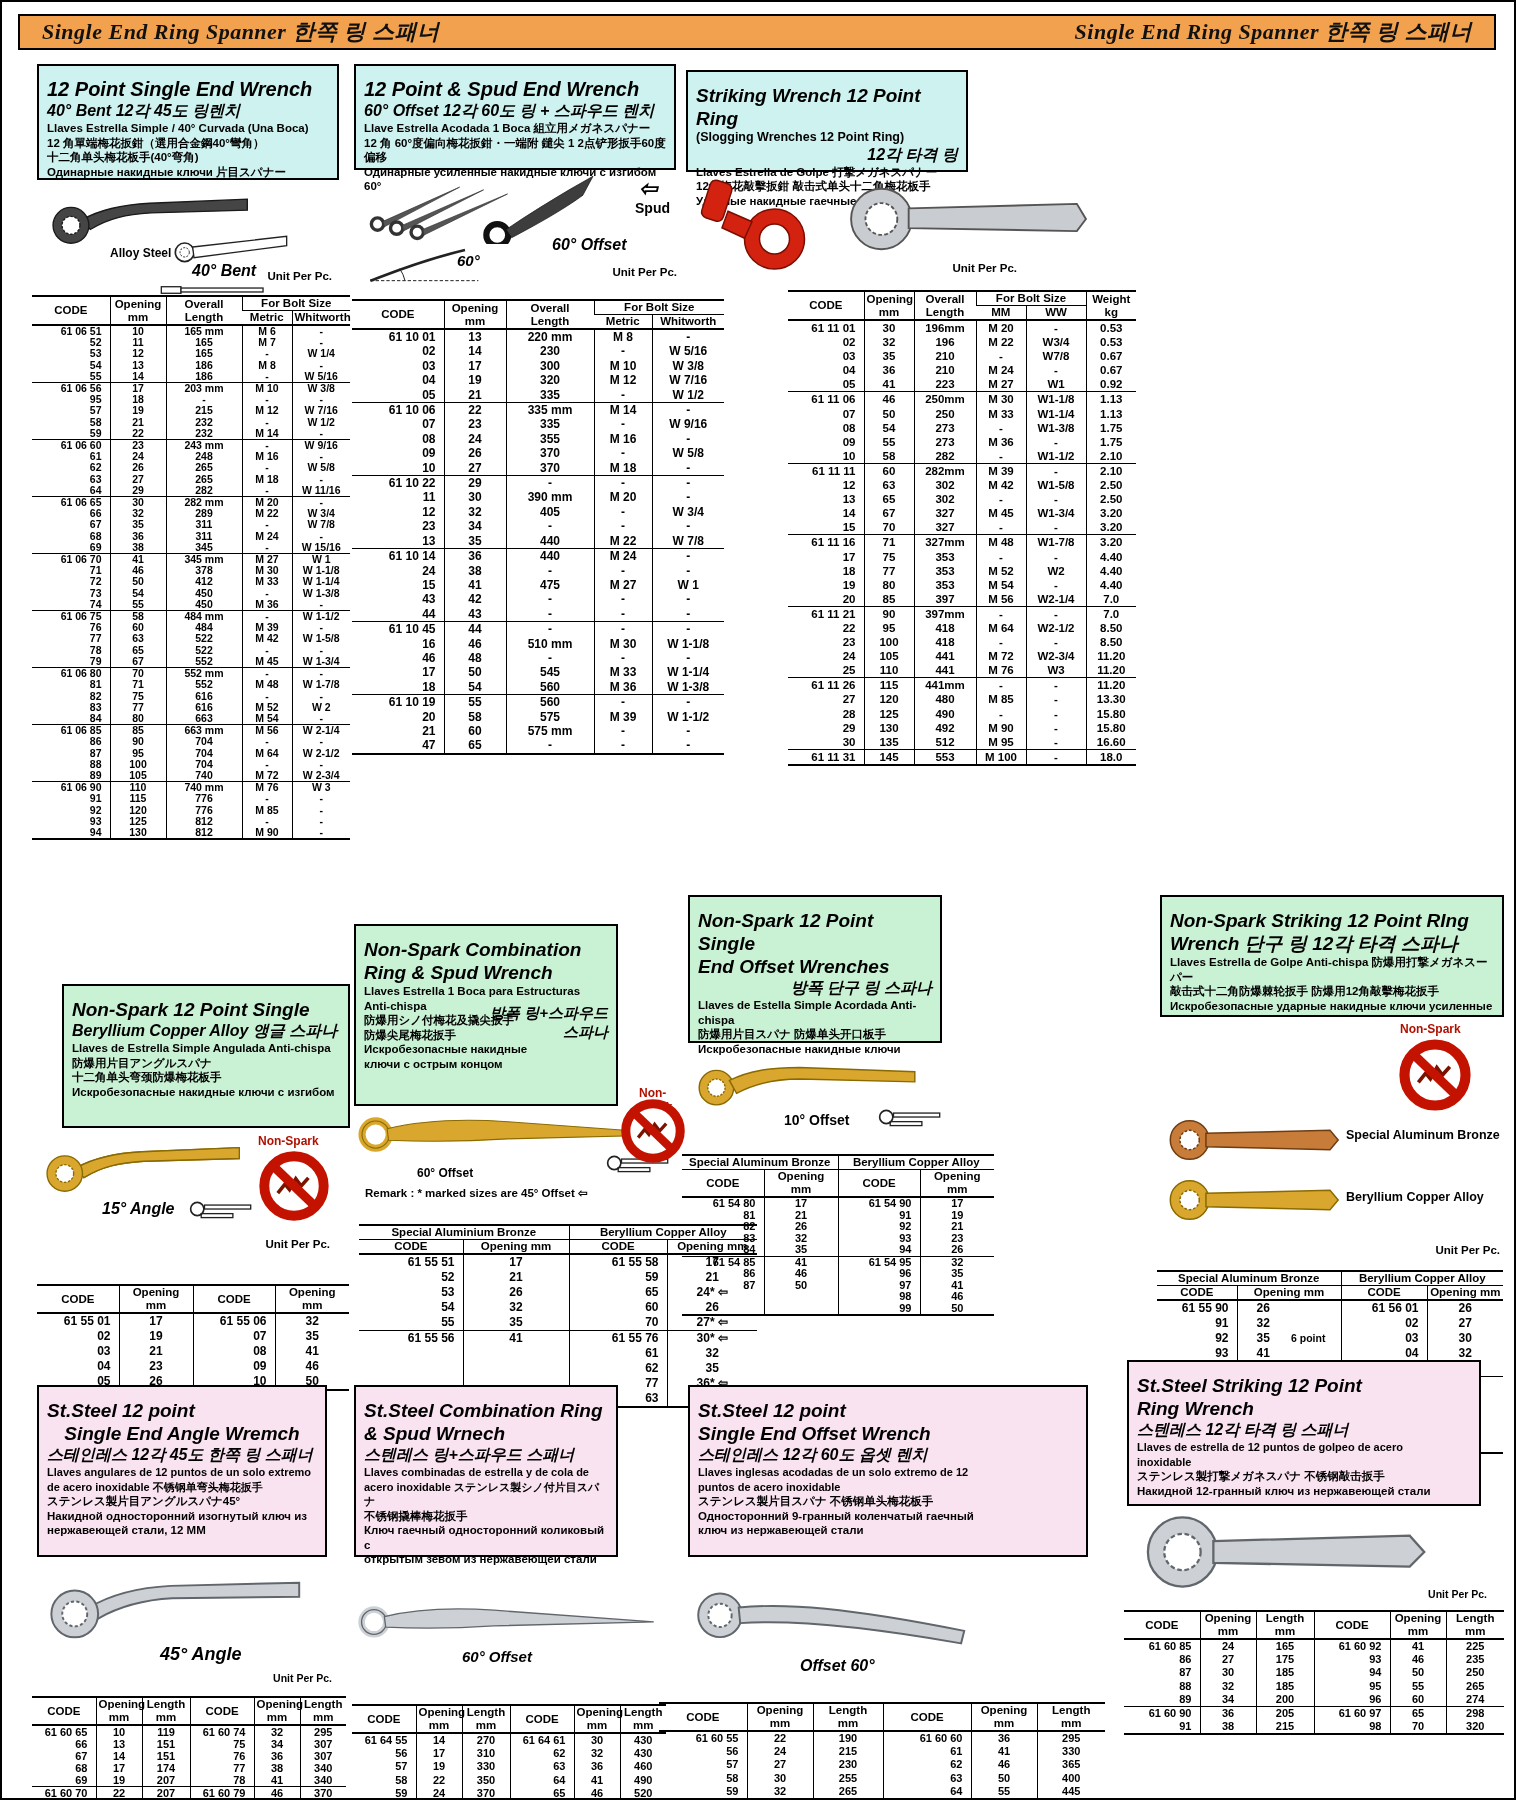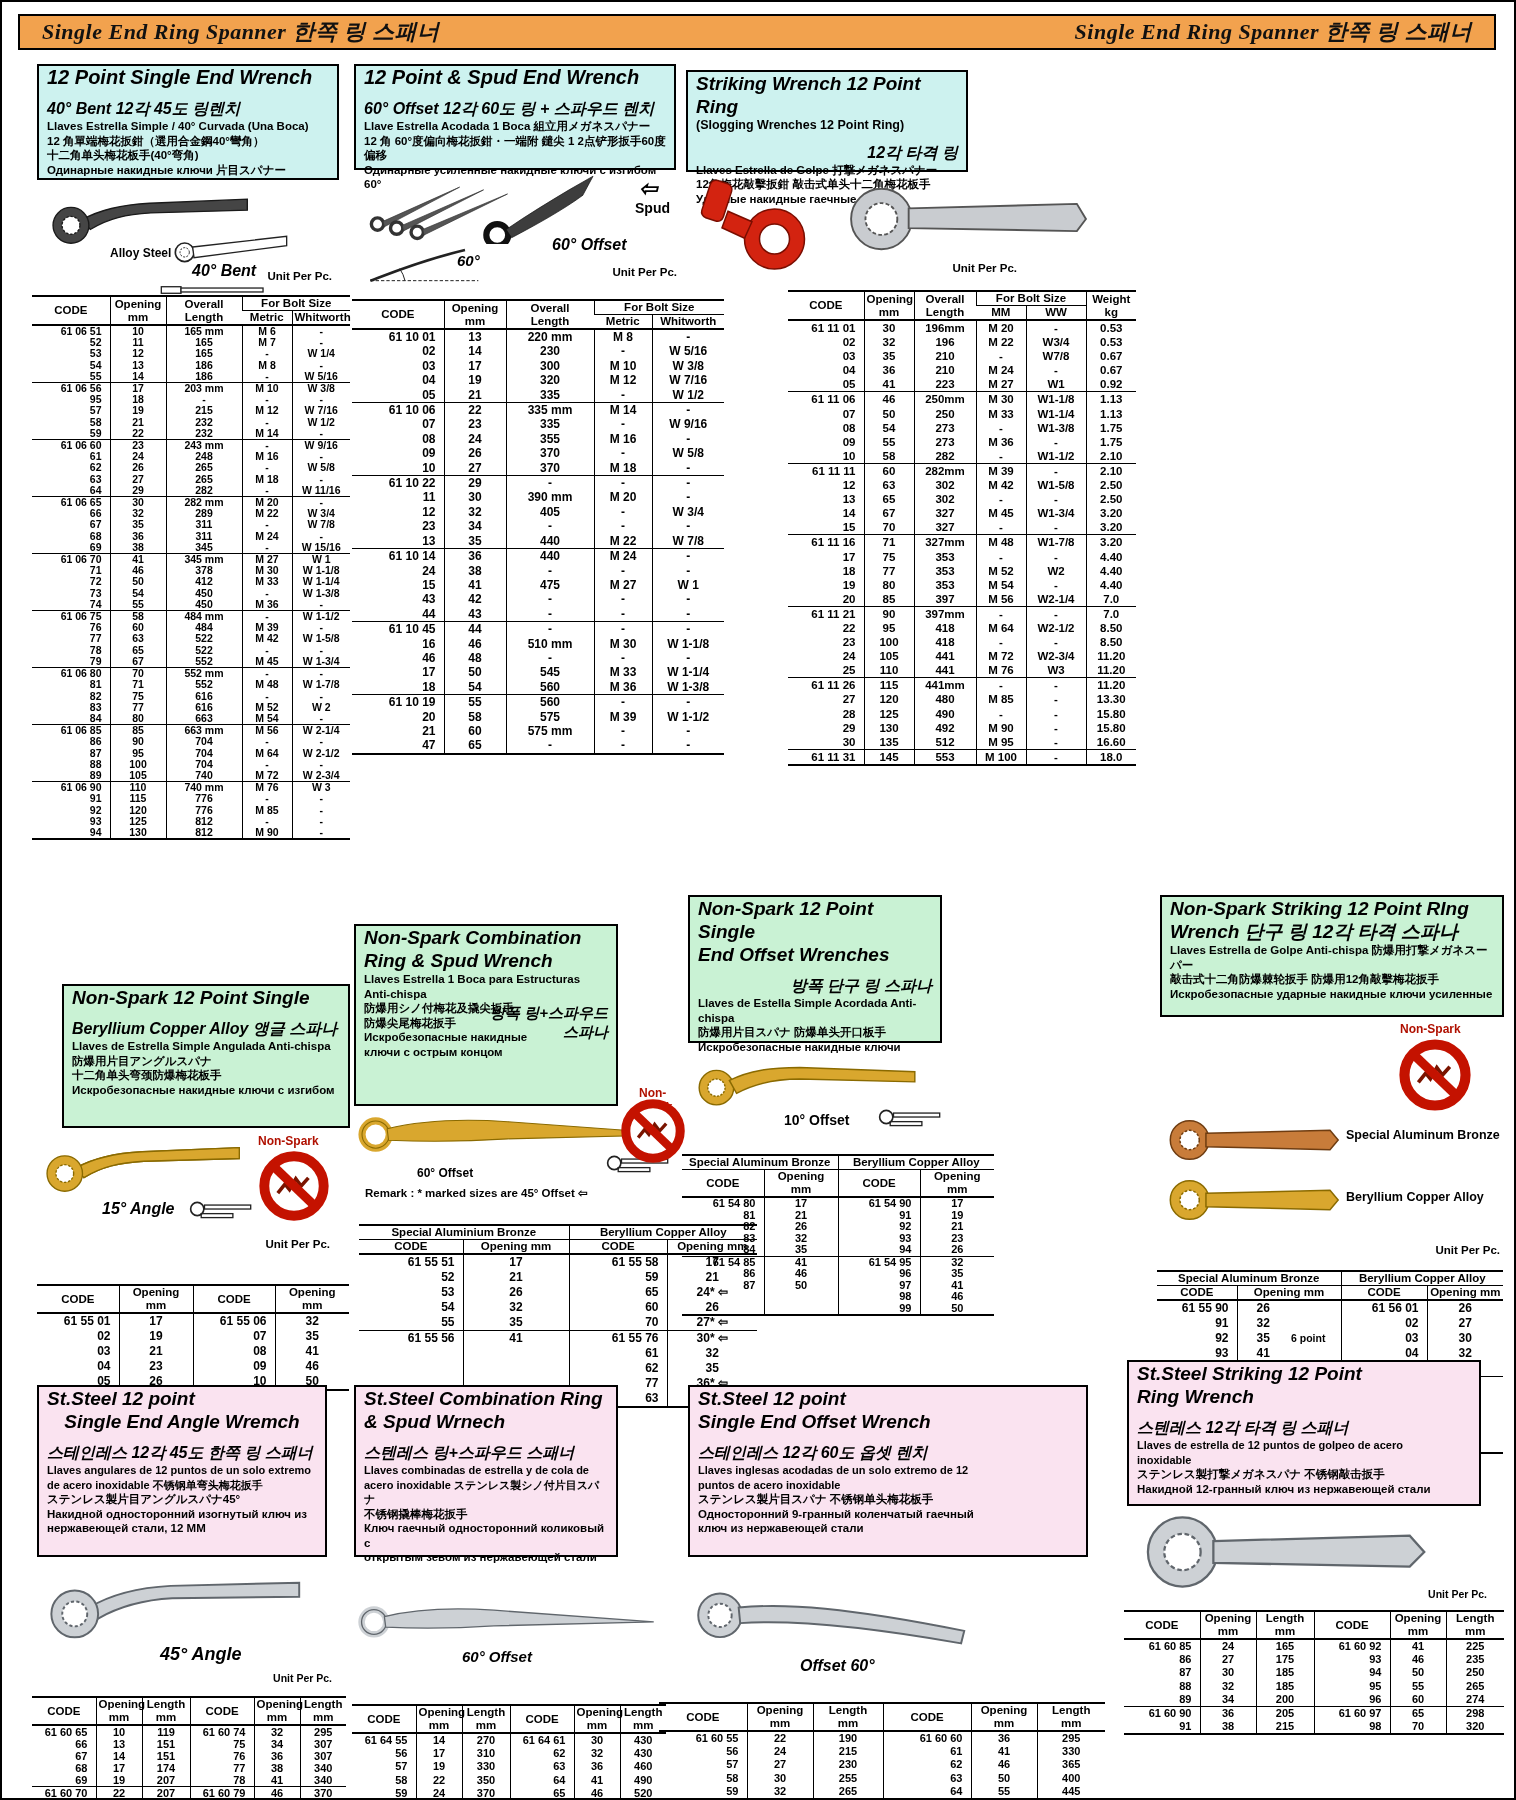--- a/index.html
+++ b/index.html
@@ -4,26 +4,26 @@
 <style>
   html,body{margin:0;padding:0;background:#e8e8e8;}
   #page{position:relative;width:1516px;height:1800px;background:#fff;border:2px solid #000;
         font-family:"Liberation Sans",sans-serif;overflow:hidden;box-sizing:border-box;}
   .abs{position:absolute;}
   
   #banner{left:16px;top:12px;width:1478px;height:36px;background:#f2a24e;border:2.5px solid #000;
           display:flex;align-items:center;justify-content:space-between;padding:0 22px;box-sizing:border-box;}
   #banner span{font:italic 700 22px "Liberation Serif",serif;color:#111;letter-spacing:.5px;}
   
-  .hbox{border:2.5px solid #000;padding:0 8px 6px;box-sizing:border-box;position:absolute;}
+  .hbox{border:2.5px solid #000;padding:12px 8px 6px;box-sizing:border-box;position:absolute;}
   .cyan{background:#cdf2ef;}
   .green{background:#c9f2d4;}
   .pink{background:#fae3f0;}
   .ht{font:italic 700 20px "Liberation Sans",sans-serif;line-height:23px;color:#000;}
-  .ht2{font:italic 700 16px "Liberation Sans",sans-serif;line-height:20px;margin-top:10px;}
+  .ht2{font:italic 700 16px "Liberation Sans",sans-serif;line-height:20px;}
   .hl{font:700 11.5px "Liberation Sans",sans-serif;line-height:14.5px;}
   .kr-abs{position:absolute;right:8px;font:italic 700 15px "Liberation Sans",sans-serif;}
   
   table.tbl{border-collapse:collapse;border-top:2px solid #000;border-bottom:2px solid #000;
             text-align:center;table-layout:fixed;width:100%;}
   .tbl th,.tbl td{border-left:1.3px solid #000;padding:0 2px;font-weight:700;color:#000;}
   .tbl th:first-child,.tbl td:first-child{border-left:none;}
   .tbl thead{border-bottom:2px solid #000;}
   .tbl th{font-size:11.5px;line-height:13px;white-space:pre-line;vertical-align:middle;}
   .tbl th.mh{border-bottom:1.4px solid #000;margin-top:14px;}

